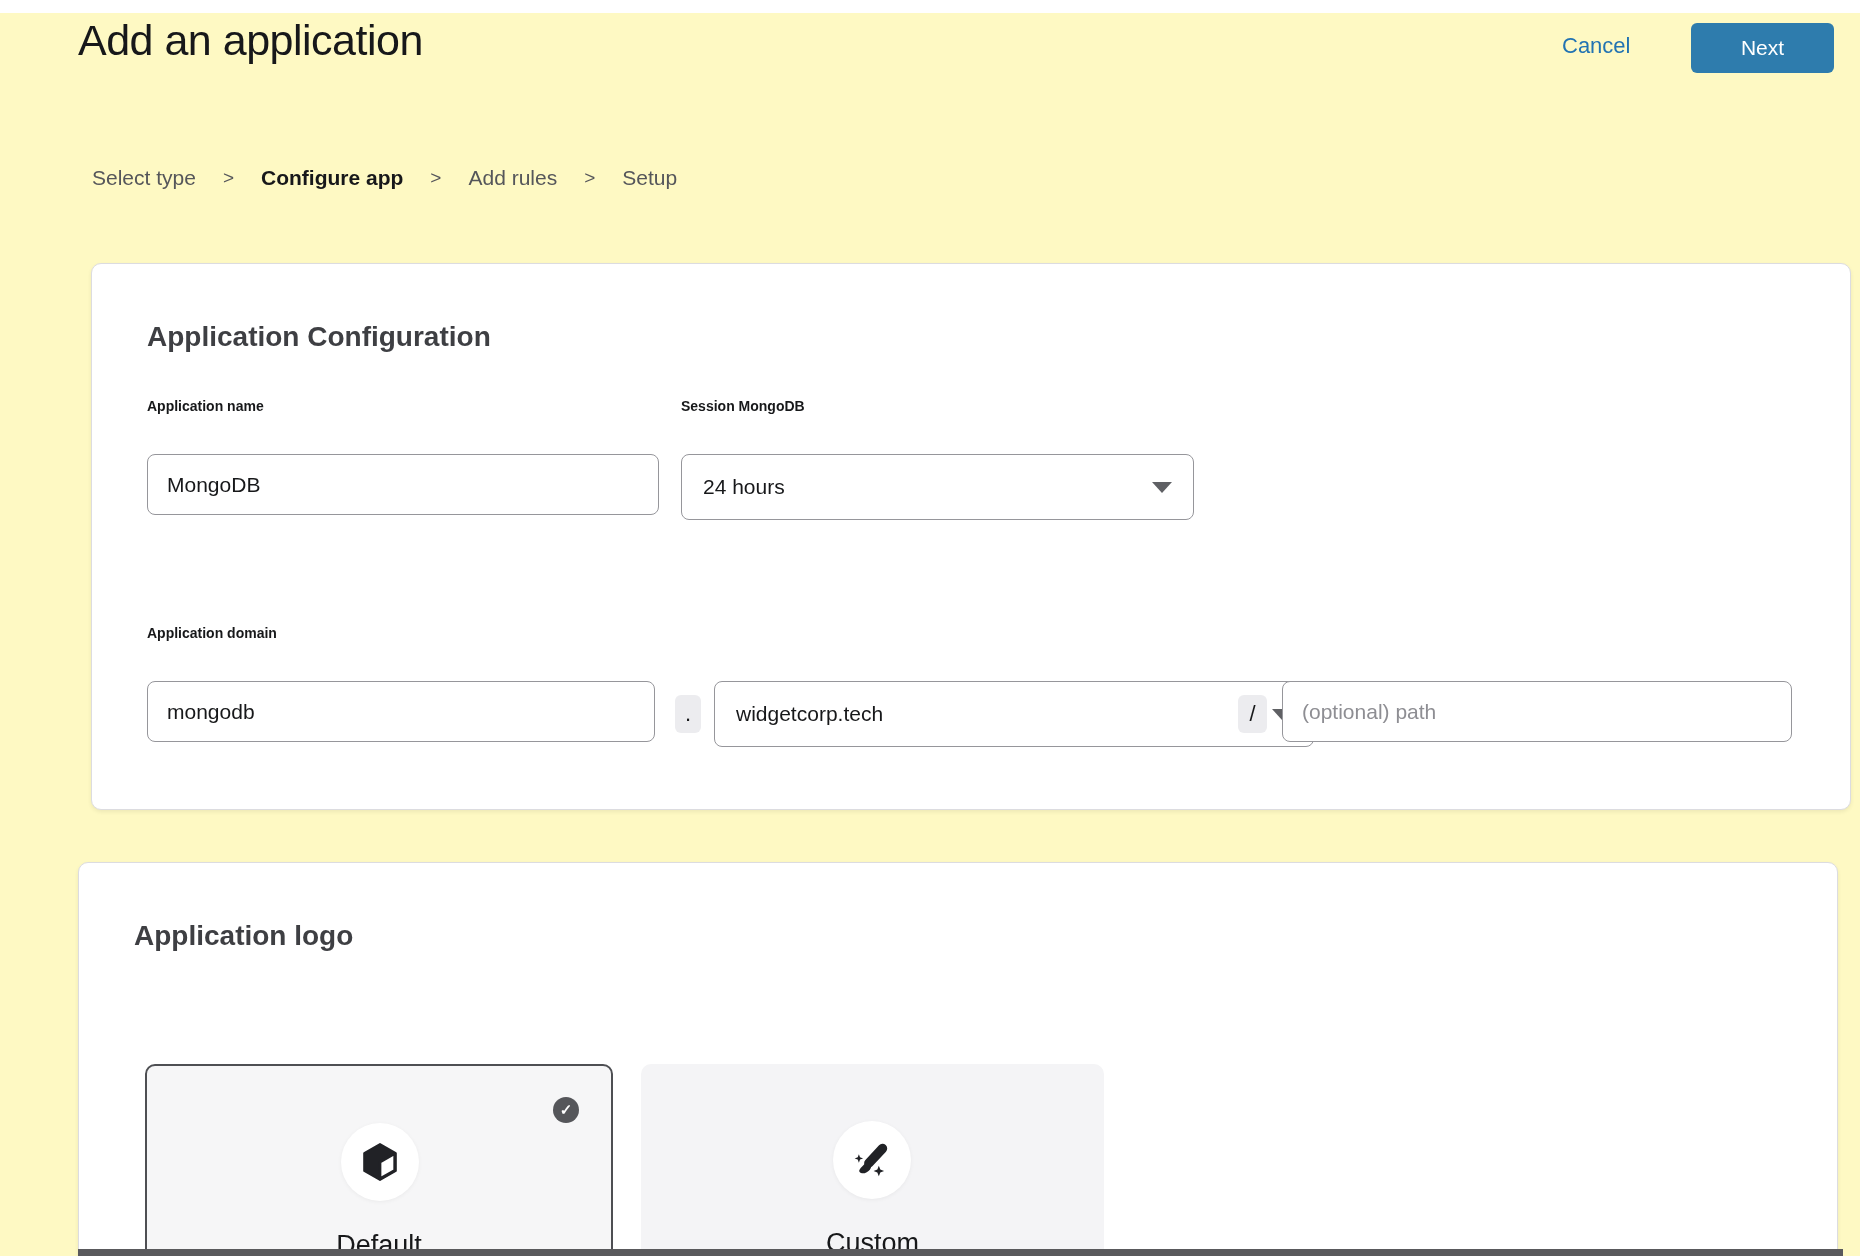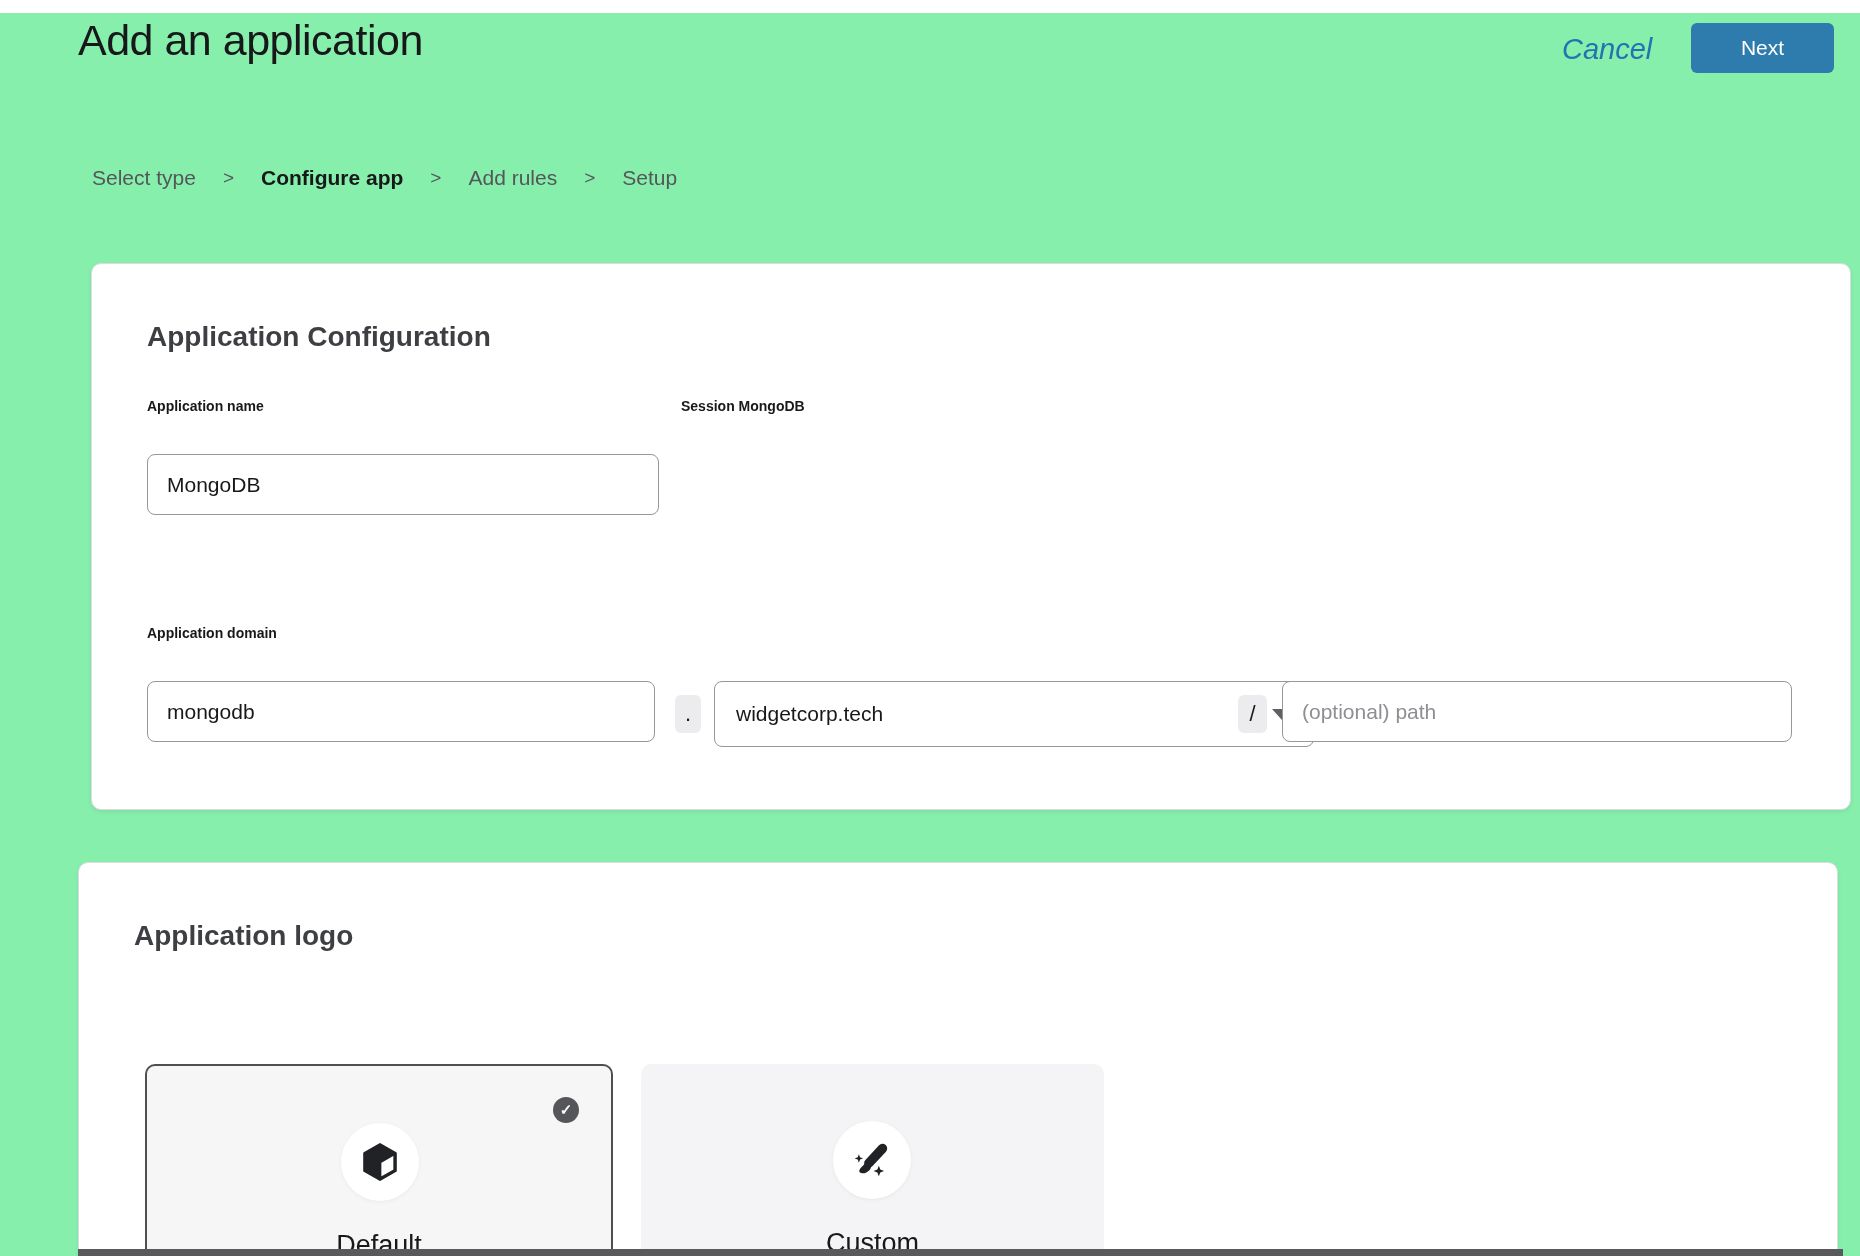--- a/index.html
+++ b/index.html
@@ -4,38 +4,37 @@
 <style>
   * { box-sizing: border-box; margin: 0; padding: 0; }
   html, body { background: #f5f5f6; }
   body { font-family: "Liberation Sans", sans-serif; color: #1a1b1e; }
 
   .canvas {
     position: relative;
     width: 1860px;
     height: 1256px;
     overflow: hidden;
-    background: #86efac;
+    background: #fef9c3;
   }
 
   .top-strip {
     position: absolute; top: 0; left: 0; right: 0; height: 13px;
     background: #ffffff;
   }
 
   .page-title {
     position: absolute; left: 78px; top: 16px;
     font-size: 43px; font-weight: 400; letter-spacing: -0.5px; color: #17181a;
   }
 
   .cancel-link {
     position: absolute; left: 1562px; top: 33px;
-    font-size: 29px; color: #2273b2; cursor: pointer; background: none; border: none;
+    font-size: 22px; color: #2273b2; cursor: pointer; background: none; border: none;
     font-family: inherit;
-    font-style: italic;
   }
 
   .next-btn {
     position: absolute; left: 1691px; top: 23px; width: 143px; height: 50px;
     background: #2e7cad; color: #ffffff; font-size: 21px; border: none;
     border-radius: 6px; cursor: pointer; font-family: inherit;
   }
 
   .breadcrumb {
     position: absolute; left: 92px; top: 166px;
@@ -153,20 +152,24 @@
   </nav>
 
   <section class="card card-config">
     <h2 class="section-heading" style="top:57px;">Application Configuration</h2>
 
     <label class="field-label" style="left:55px; top:134px;">Application name</label>
     <label class="field-label" style="left:589px; top:134px;">Session MongoDB</label>
 
     <input class="text-input" style="left: 55px; top: 190px; width: 512px;" type="text" value="MongoDB">
 
+    <div class="select-box" style="left:589px; top:190px; width:513px;">
+      <span>24 hours</span>
+      <span class="caret"></span>
+    </div>
 
     <label class="field-label" style="left:55px; top:361px;">Application domain</label>
 
     <input class="text-input" style="left: 55px; top: 417px; width: 508px;" type="text" value="mongodb">
 
     <span class="sep-pill" style="left:583px; width:26px;">.</span>
 
     <div class="select-box" style="left:622px; top:417px; width:600px;">
       <span>widgetcorp.tech</span>
       <span class="caret"></span>

